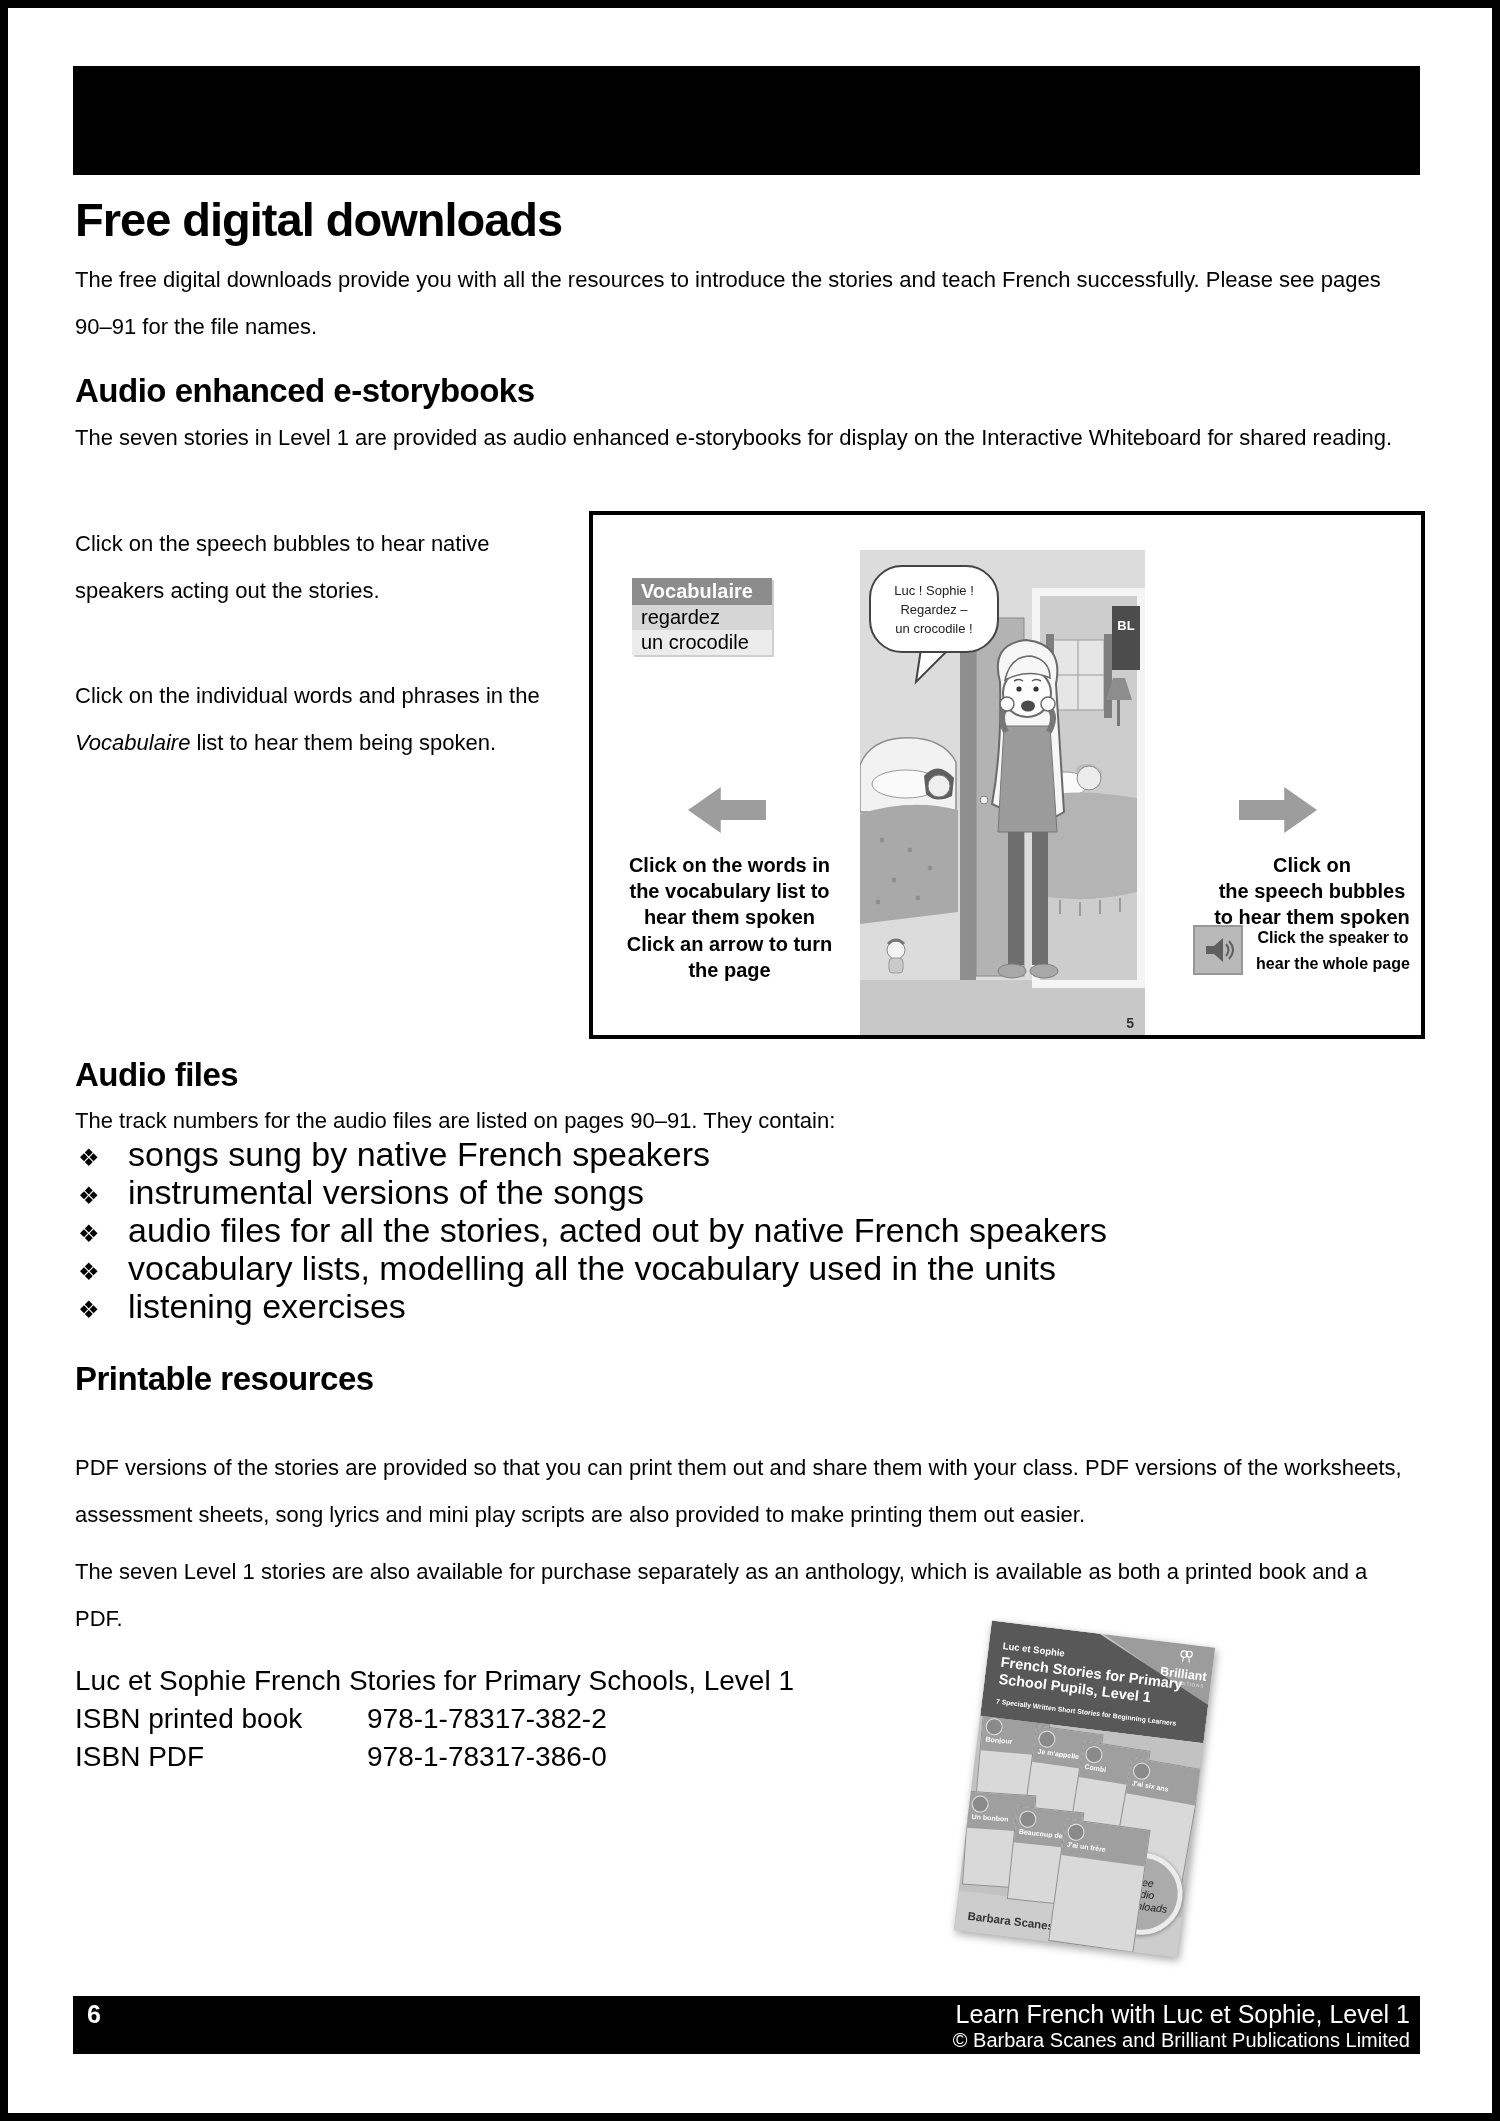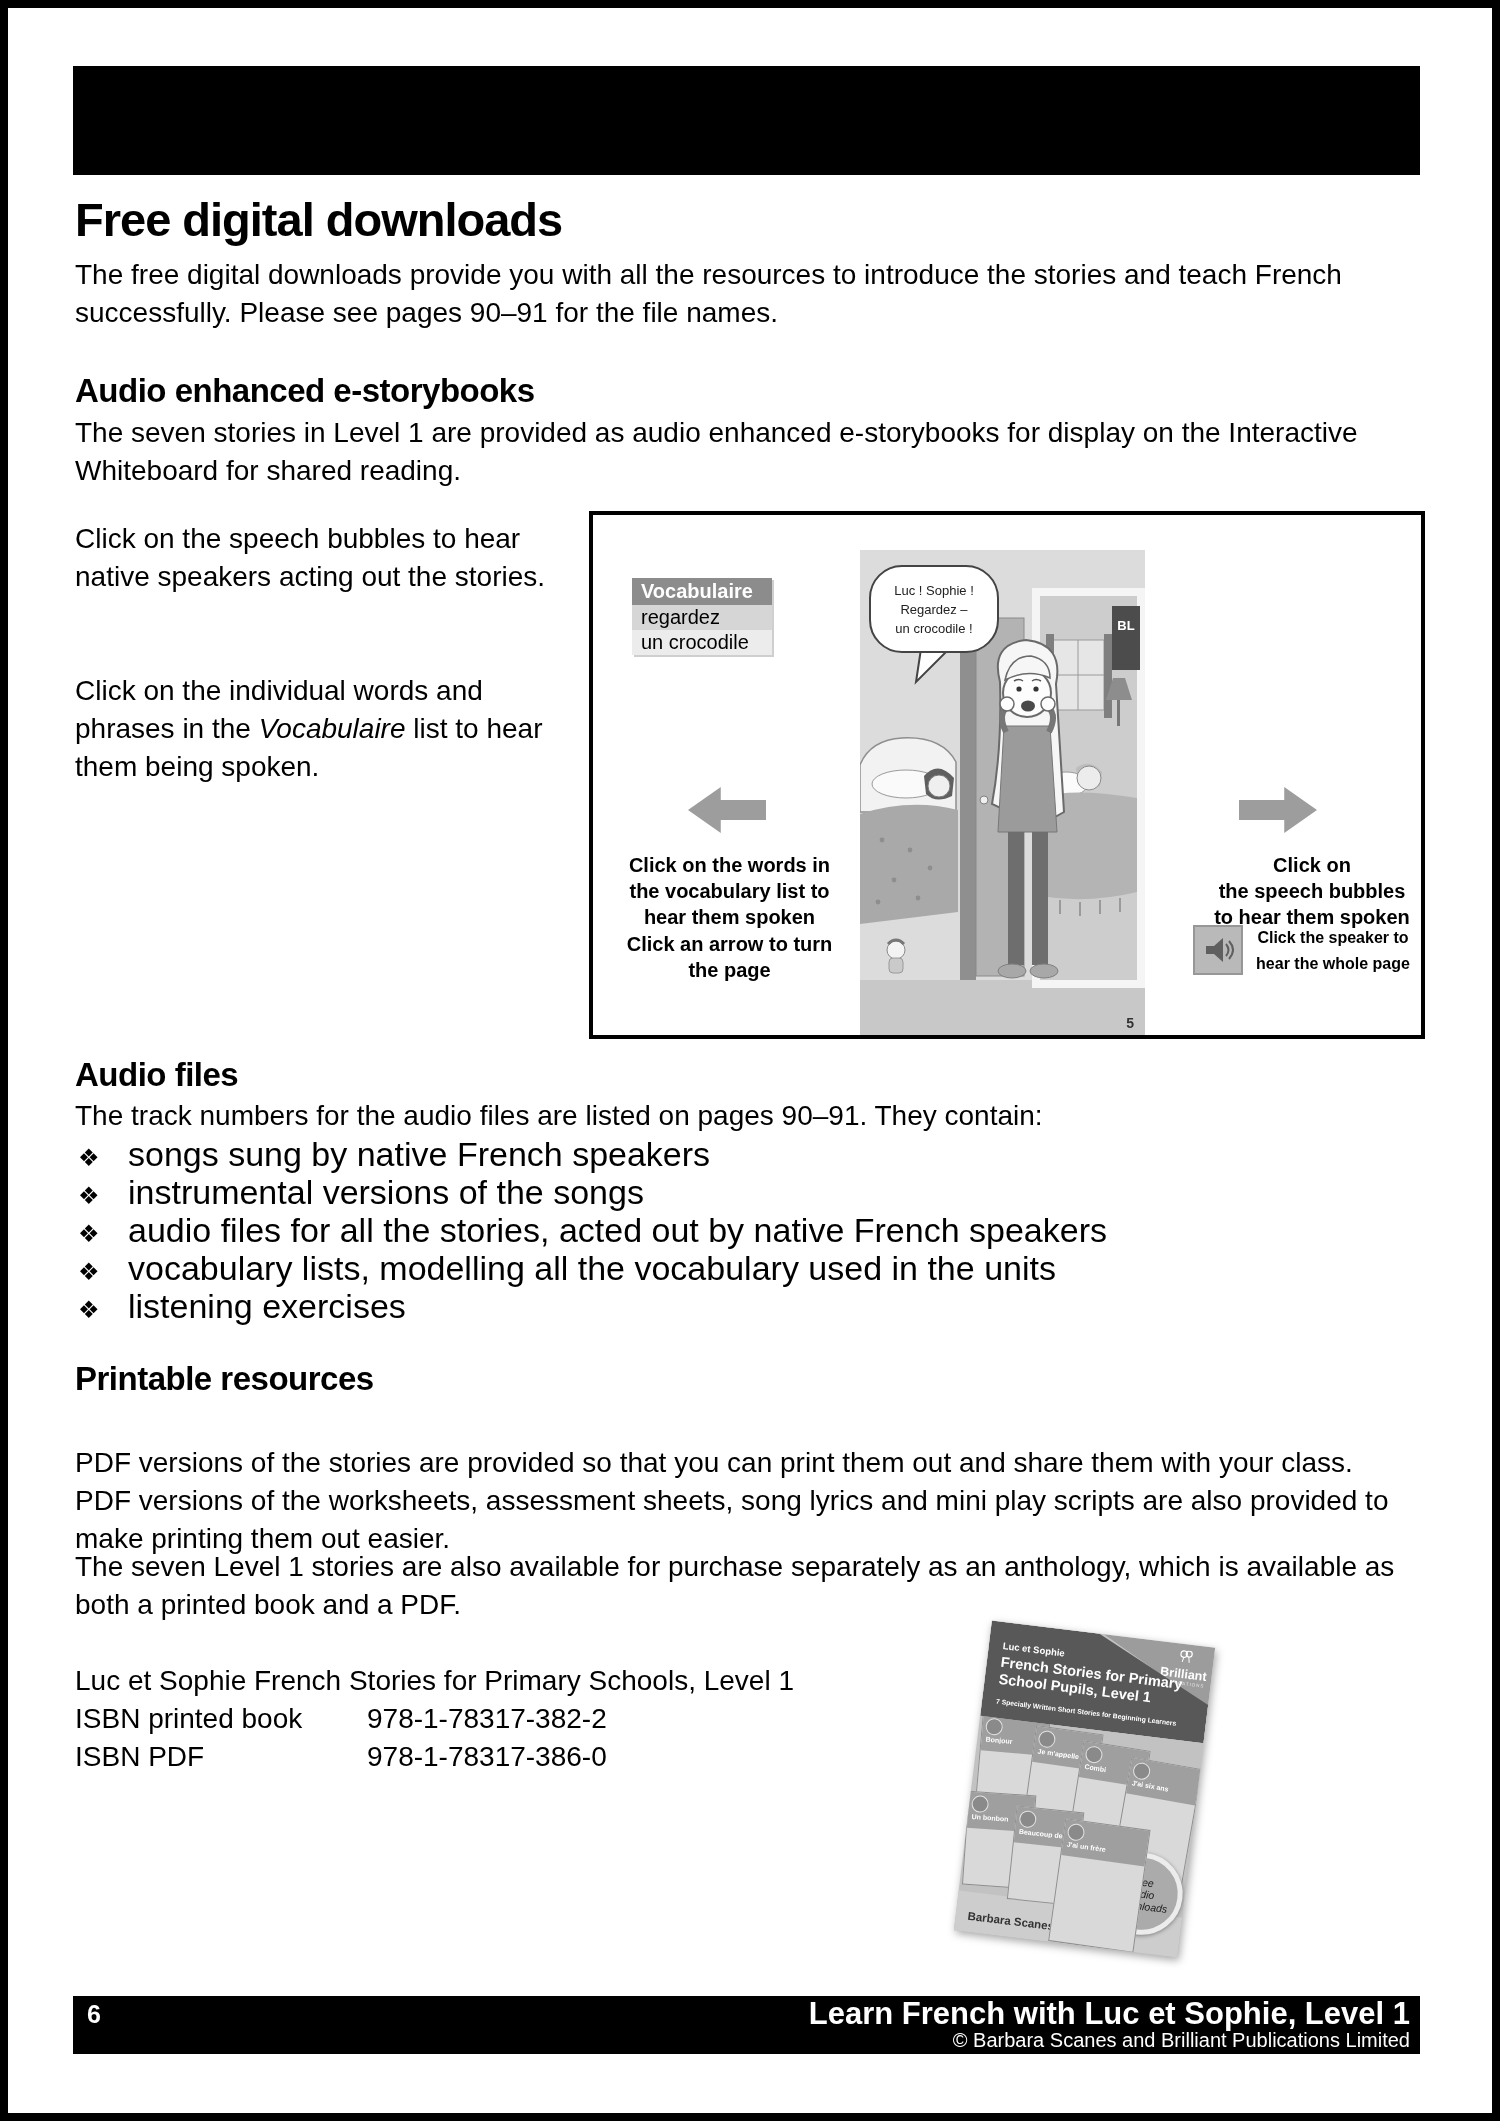--- a/index.html
+++ b/index.html
@@ -1,21 +1,21 @@
 <!DOCTYPE html>
 <html><head>
 <meta charset="utf-8">
 <style>
   html,body{margin:0;padding:0;background:#fff;}
   .page{position:relative;width:1500px;height:2121px;background:#ffffff;
         font-family:"Liberation Sans",sans-serif;color:#000;overflow:hidden;}
   .page-frame{position:absolute;inset:0;border:8px solid #000;pointer-events:none;z-index:50;}
   .topbar{position:absolute;left:73px;top:66px;width:1347px;height:109px;background:#000;}
   .h1{position:absolute;left:75px;top:192px;font-size:47px;font-weight:bold;letter-spacing:-1px;}
-  .body-text{font-size:28px;line-height:38px;}
+  .body-text{font-size:22px;line-height:47px;}
   .h2{position:absolute;left:75px;font-size:33px;font-weight:bold;letter-spacing:-0.5px;}
   .intro{position:absolute;left:75px;top:256px;width:1330px;}
   .sb-body{position:absolute;left:75px;top:414px;width:1330px;}
   .note1{position:absolute;left:75px;top:520px;width:480px;}
   .note2{position:absolute;left:75px;top:672px;width:480px;}
   .note2 i{font-style:italic;}
 
   
   .figure{position:absolute;left:589px;top:511px;width:828px;height:520px;border:4px solid #000;background:#fff;}
   .vocab{position:absolute;left:39px;top:63px;width:140px;font-size:20px;box-shadow:2px 2px 0 #cfcfcf;}
@@ -73,21 +73,21 @@
   .cover-author{position:absolute;left:12px;bottom:10px;font-size:11.5px;font-weight:bold;color:#333;z-index:4;}
   .badge{position:absolute;right:2px;bottom:18px;width:72px;height:72px;border-radius:50%;
          background:#ababab;border:5px solid #ececec;box-shadow:0 1px 4px rgba(0,0,0,0.4);
          display:flex;align-items:center;justify-content:center;z-index:5;}
   .badge-text{width:46px;font-size:10.5px;font-style:italic;color:#1c1c1c;text-align:center;line-height:1.15;}
 
   
   .footerbar{position:absolute;left:73px;top:1996px;width:1347px;height:58px;background:#000;color:#fff;}
   .footer-num{position:absolute;left:14px;top:4px;font-size:25px;font-weight:bold;}
   .footer-right{position:absolute;right:10px;top:4px;text-align:right;}
-  .footer-title{font-size:31px;font-weight:bold;line-height:28px;}
+  .footer-title{font-size:25px;font-weight:normal;line-height:28px;}
   .footer-copy{font-size:20px;line-height:24px;font-weight:normal;}
 </style>
 </head>
 <body>
 
 <div class="page">
   <div class="page-frame"></div>
 
   <div class="topbar"></div>
 

